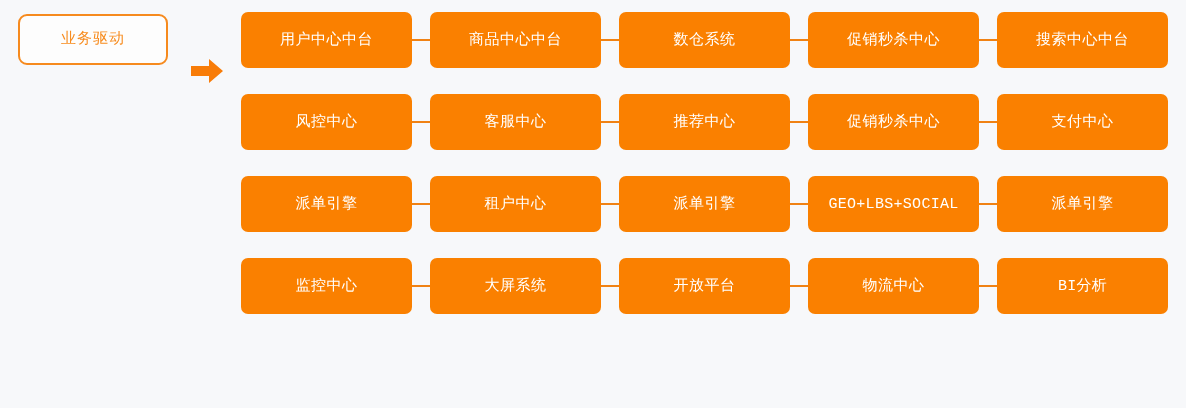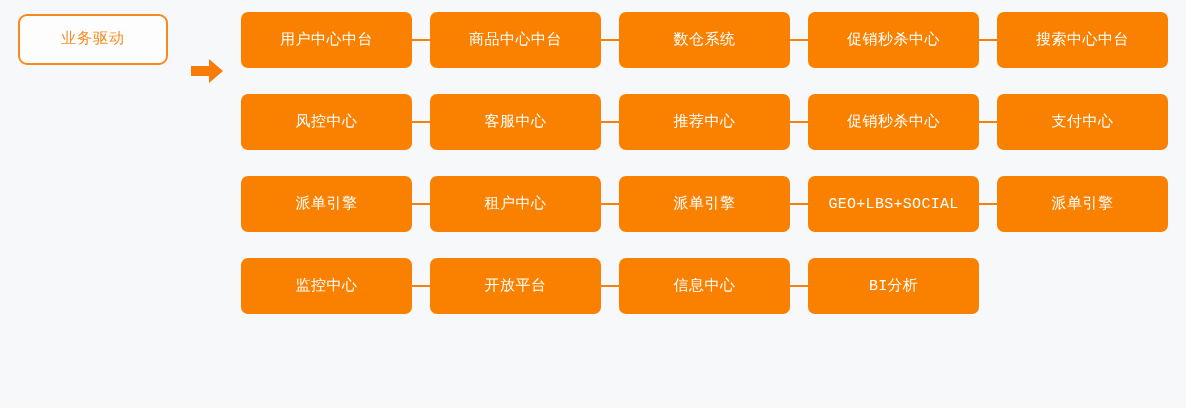--- a/index.html
+++ b/index.html
@@ -213,27 +213,33 @@
         </div>
       </div>
       <div class="grid-row">
         <div class="cell-wrap">
           <div class="card">监控中心</div>
         </div>
         <div class="cell-wrap">
           <div class="connector">
             <i></i>
           </div>
+          <div class="card">大屏系统</div>
+        </div>
+        <div class="cell-wrap">
+          <div class="connector">
+            <i></i>
+          </div>
           <div class="card">开放平台</div>
         </div>
         <div class="cell-wrap">
           <div class="connector">
             <i></i>
           </div>
-          <div class="card">信息中心</div>
+          <div class="card">物流中心</div>
         </div>
         <div class="cell-wrap">
           <div class="connector">
             <i></i>
           </div>
           <div class="card latin">BI分析</div>
         </div>
       </div>
     </div>
 

